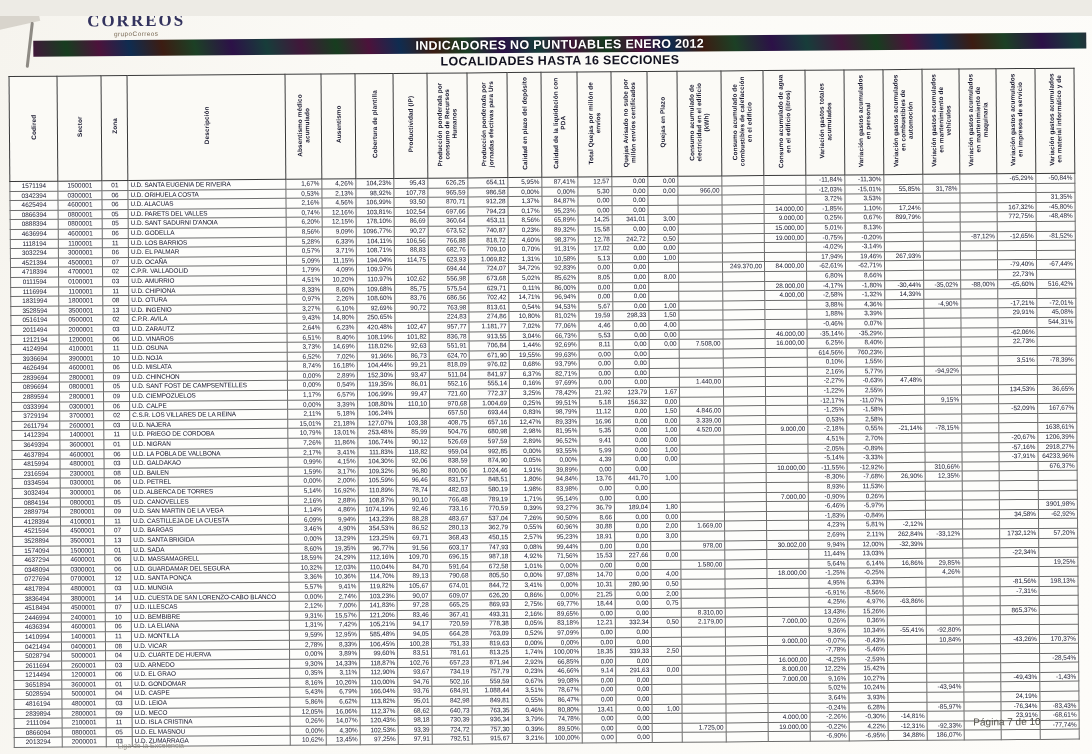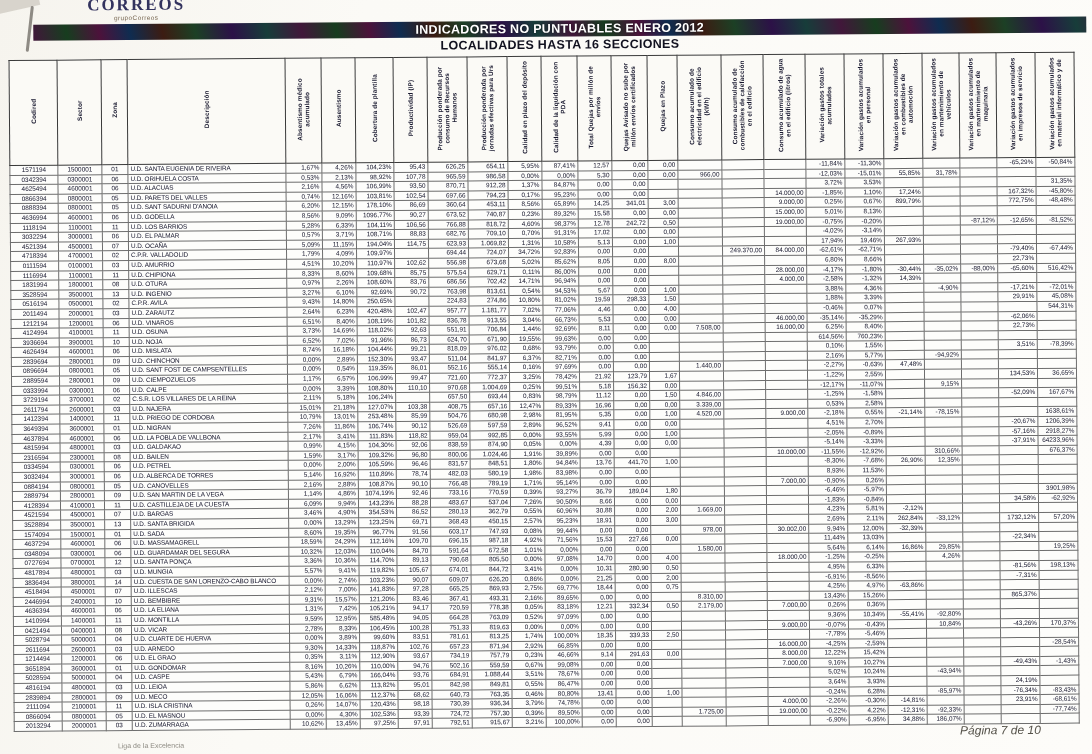--- a/index.html
+++ b/index.html
@@ -5,20 +5,21 @@
   html,body{margin:0;padding:0;}
   body{
     width:1092px;height:754px;overflow:hidden;position:relative;
     background:#edebe5;
     font-family:"Liberation Sans","DejaVu Sans",sans-serif;
     -webkit-font-smoothing:antialiased;
   }
   .paper{
     position:absolute;inset:0;overflow:hidden;
     background:linear-gradient(100deg,#f6f4ee 0%,#fbfaf6 30%,#fdfcf9 100%);
+    margin-top:16px;
   }
   .sheet{
     position:absolute;inset:0;
     transform:rotate(-0.45deg);
     transform-origin:520px 120px;
   }
   .scan-edge{
     position:absolute;left:29px;top:2px;width:3px;height:46px;
     background:#6b6760;transform:rotate(7deg);opacity:.75;border-radius:2px;
   }
@@ -74,21 +75,21 @@
   table.grid td{
     height:8.6px;line-height:8.6px;font-size:6.4px;padding:0 2px;
   }
   td.c{text-align:center;}
   td.l{text-align:left;font-size:6.2px;letter-spacing:-.1px;}
   td.r{text-align:right;}
   .footer-left{
     position:absolute;left:113px;bottom:8px;font-size:7px;color:#8d8a82;
   }
   .footer-right{
-    position:absolute;right:56px;bottom:13px;font-size:12px;color:#55524a;font-style:italic;
+    position:absolute;right:56px;bottom:23px;font-size:10px;color:#55524a;
   }
 </style>
 </head>
 <body>
 
 <div class="paper">
   <div class="sheet">
     <div class="scan-corner"></div>
     <div class="scan-edge"></div>
 

